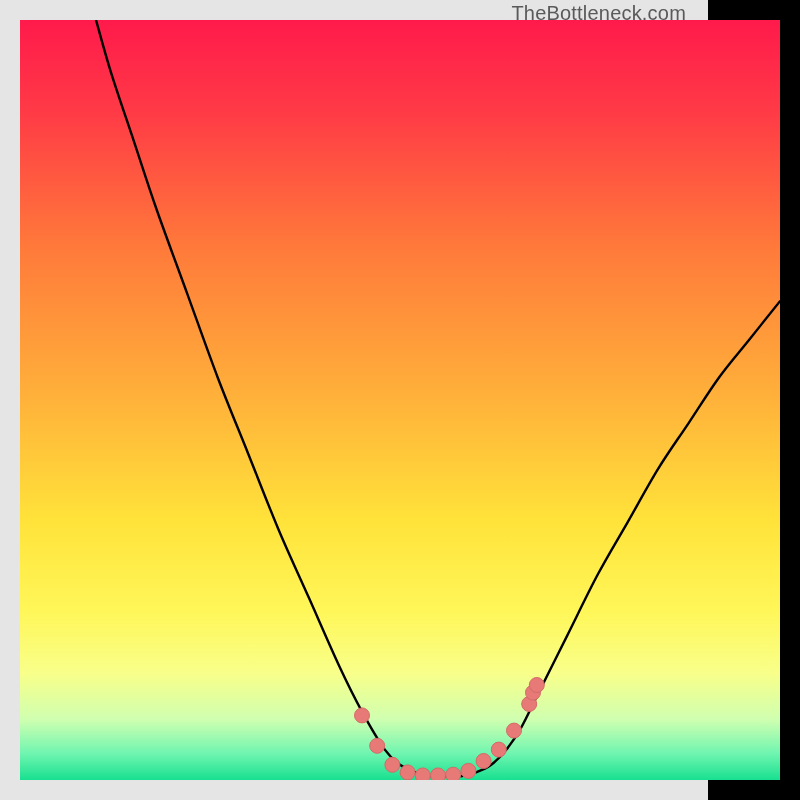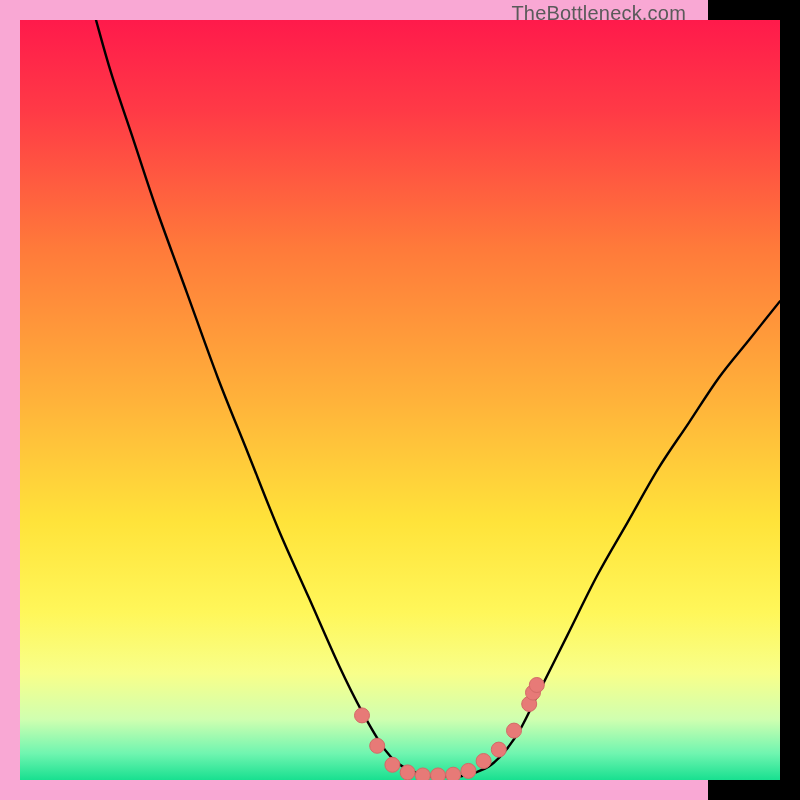--- a/index.html
+++ b/index.html
@@ -9,21 +9,21 @@
     height: 800px;
     background: #000;
     overflow: hidden;
     font-family: Arial, Helvetica, sans-serif;
   }
   .frame {
     position: absolute;
     top: 0; left: 0;
     width: 708px;
     height: 800px;
-    background: #f9a8d4;
+    background: #e5e5e5;
   }
   .plot-area {
     position: absolute;
     top: 20px;
     left: 20px;
     width: 760px;
     height: 760px;
     overflow: hidden;
   }
   .gradient-bg {

